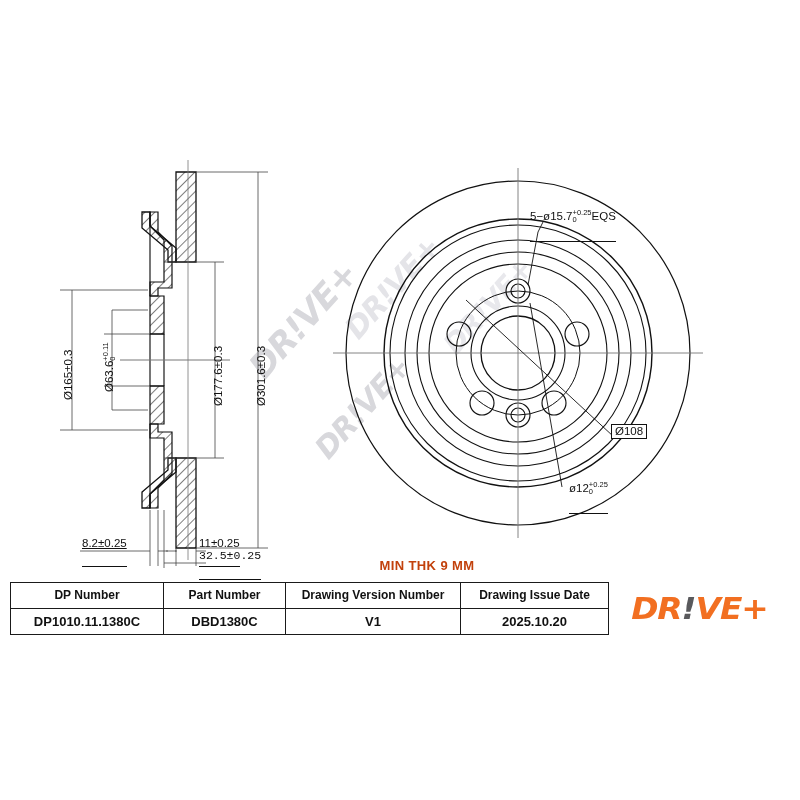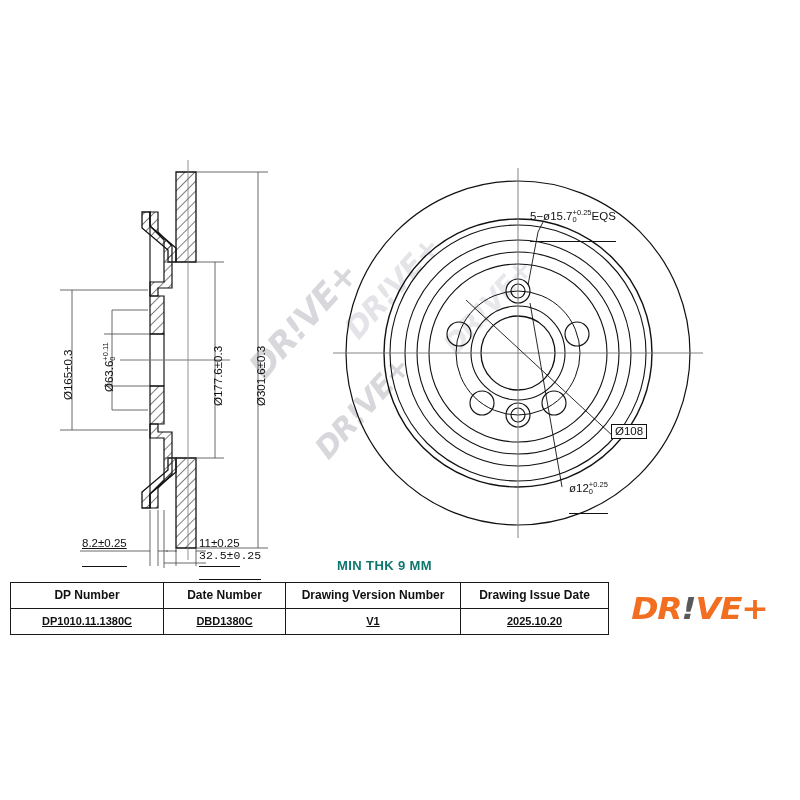--- a/index.html
+++ b/index.html
@@ -50,22 +50,21 @@
     border-right: none;
     border-top: none;
     border-bottom: none;
     padding: 0;
   }
   #title-block tr.header-row td {
     font-size: 12px;
     text-align: center;
   }
   #title-block tr.data-row td {
-    font-size: 11px;
-    text-decoration: underline;
+    font-size: 13px;
   }
   
   .logo-wrap {
     display: flex;
     align-items: center;
     justify-content: center;
     height: 50px;
     width: 100%;
   }
   .logo-text {
@@ -81,24 +80,24 @@
   }
   .logo-text .bang {
     color: #59595C;
   }
   
   #min-thk {
     position: absolute;
     left: 337px;
     top: 558px;
     width: 180px;
-    text-align: left;
+    text-align: center;
     font-size: 13px;
     font-weight: bold;
-    color: #0f766e;
+    color: #c2410c;
     letter-spacing: 0.4px;
   }
   
   .dim {
     position: absolute;
     font-size: 11.5px;
     color: #111111;
     white-space: nowrap;
     font-family: "Liberation Sans", sans-serif;
   }
@@ -360,21 +359,21 @@
     <colgroup>
       <col style="width:153px">
       <col style="width:122px">
       <col style="width:175px">
       <col style="width:148px">
       <col style="width:182px">
     </colgroup>
     <tbody>
       <tr class="header-row">
         <td>DP Number</td>
-        <td>Date Number</td>
+        <td>Part Number</td>
         <td>Drawing Version Number</td>
         <td>Drawing Issue Date</td>
         <td class="logo-cell" rowspan="2">
           <div class="logo-wrap">
             <span class="logo-text">
               <span>DR</span><span class="bang">!</span><span>VE+</span>
             </span>
           </div>
         </td>
       </tr>

